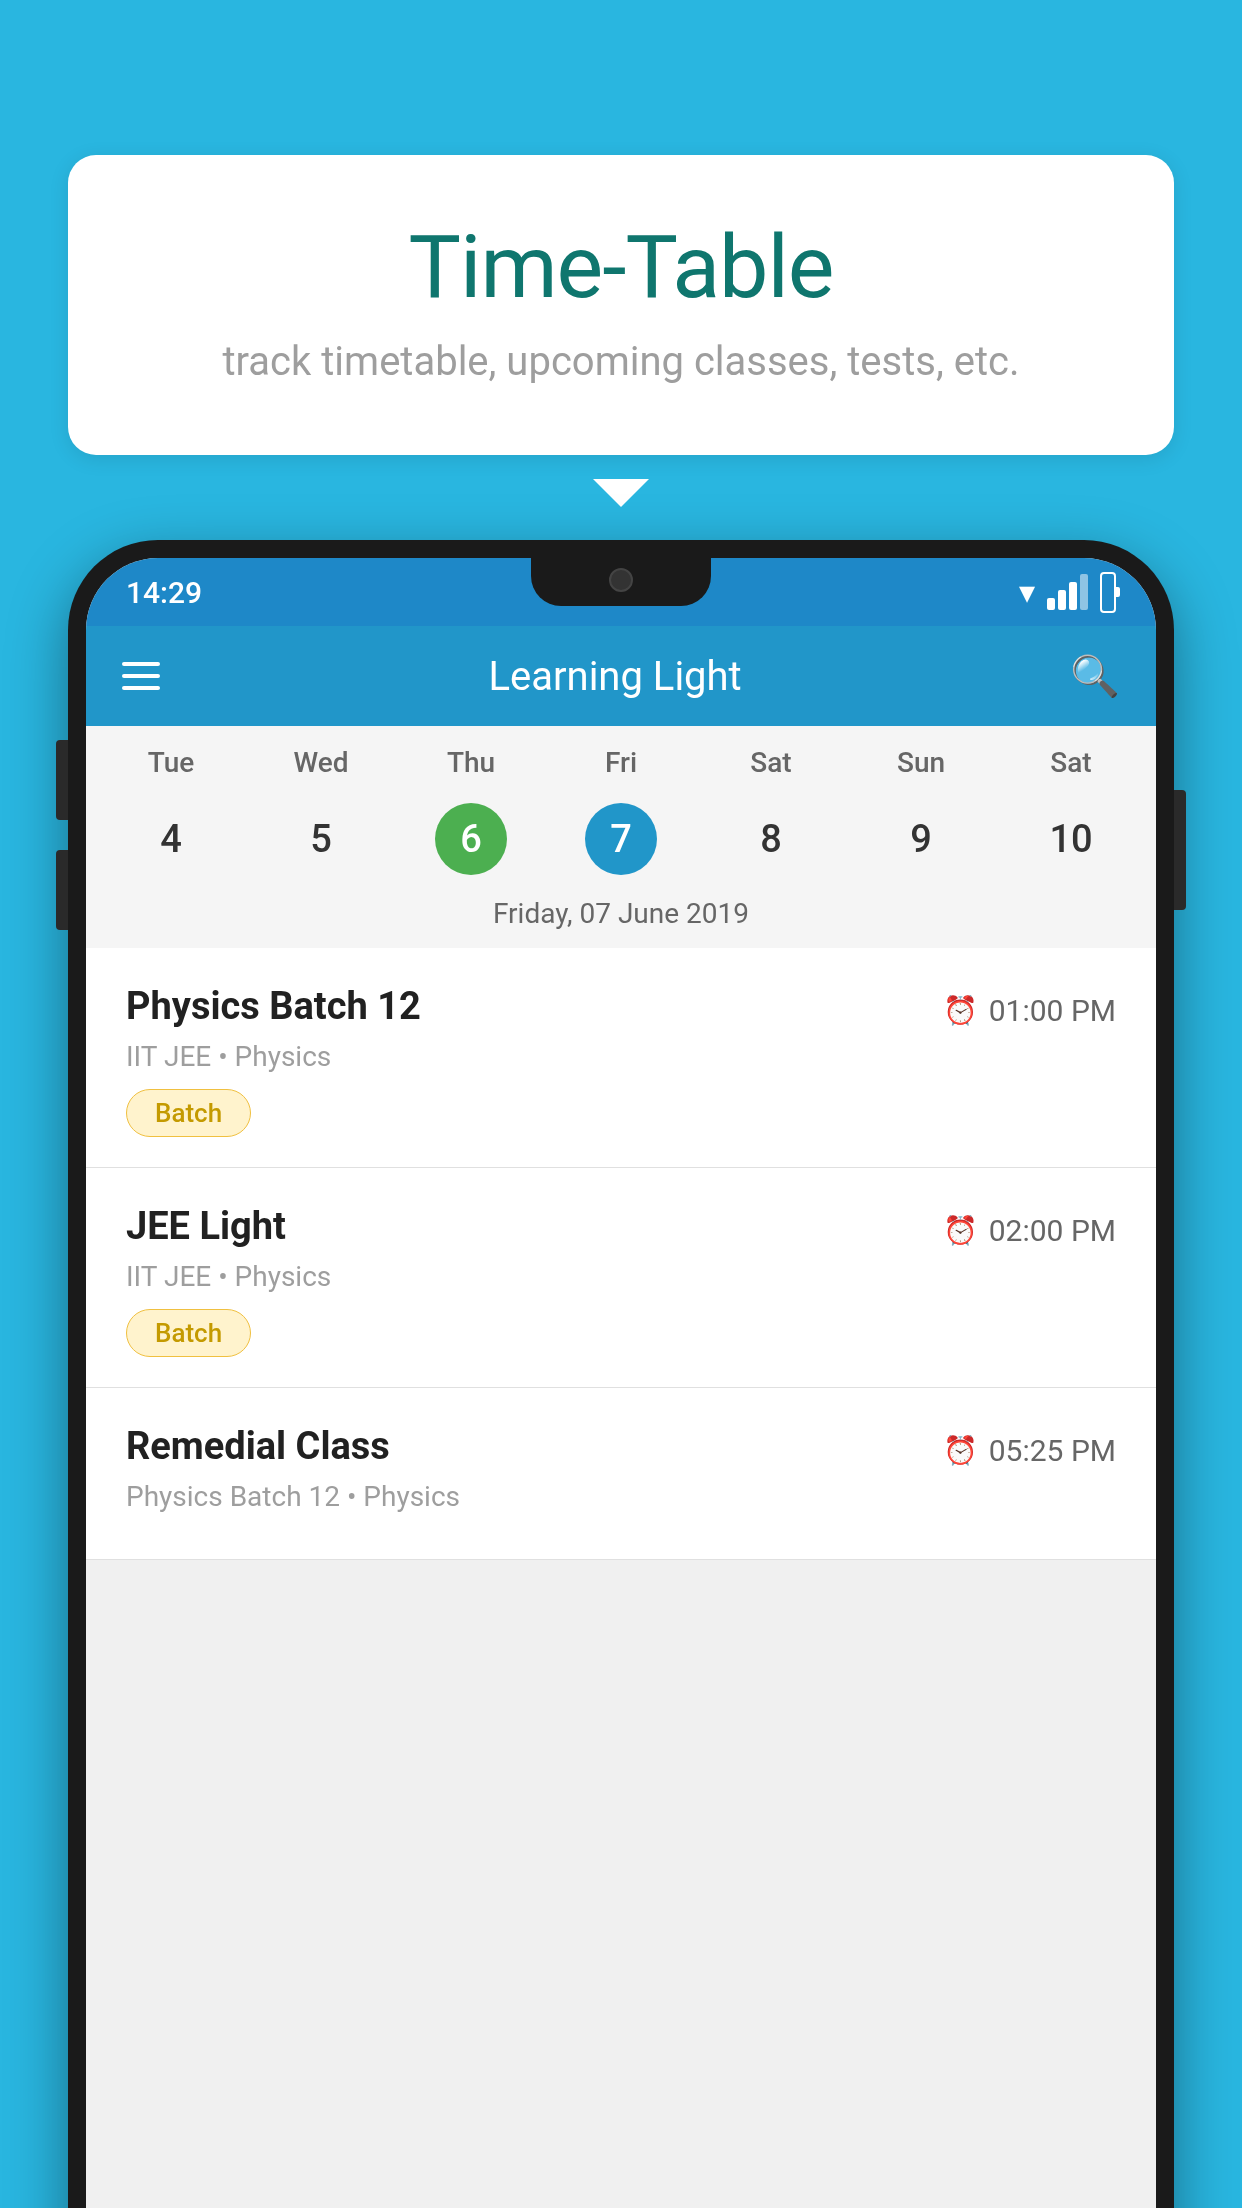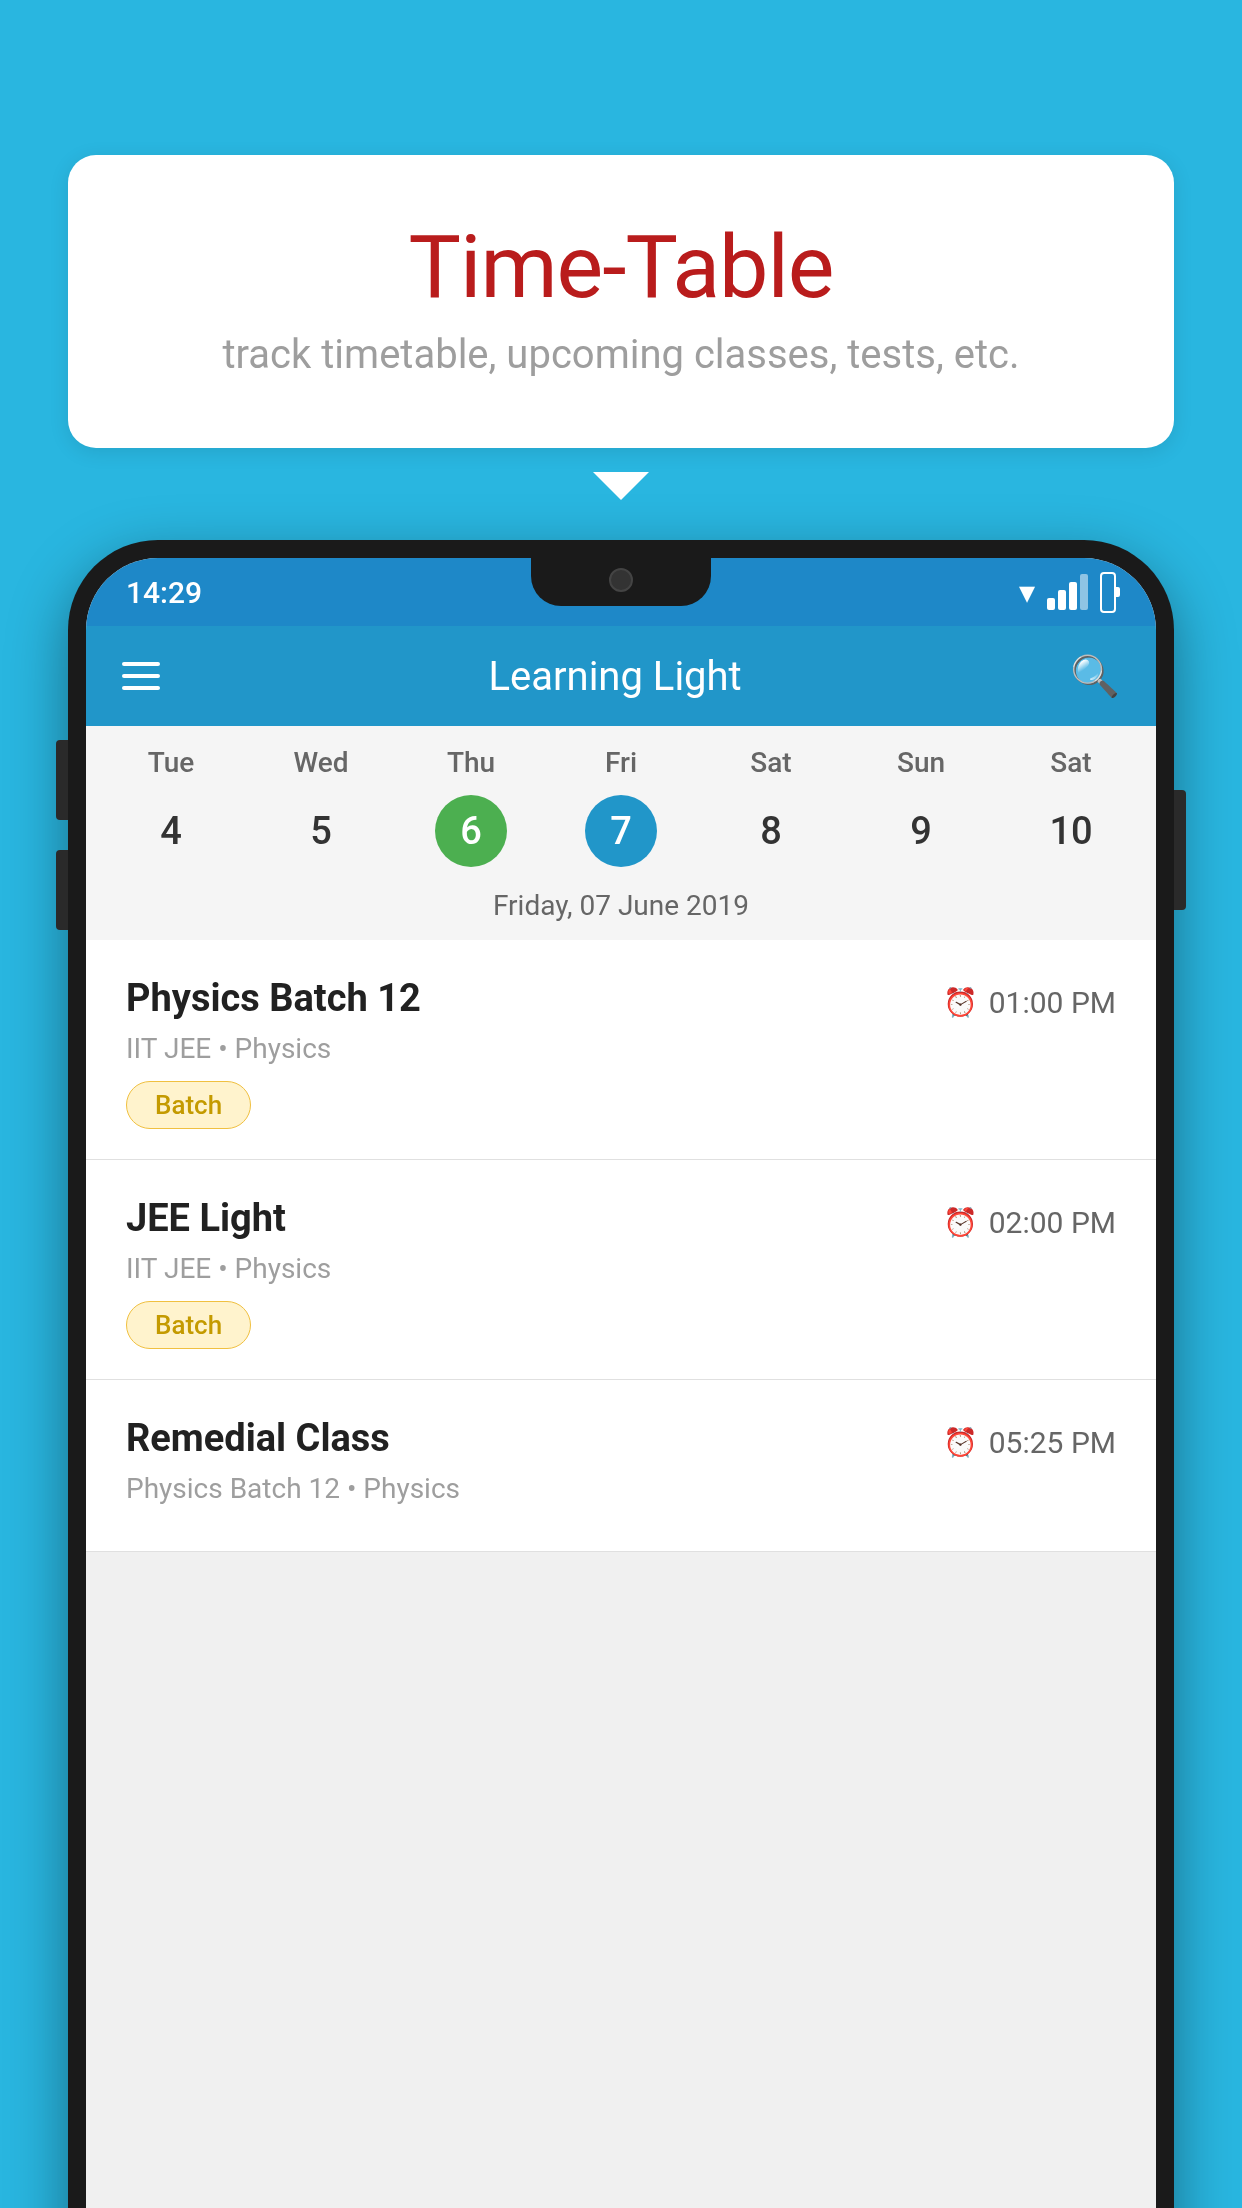--- a/index.html
+++ b/index.html
@@ -36,24 +36,24 @@
       bottom: -52px;
       left: 50%;
       transform: translateX(-50%);
       border: 28px solid transparent;
       border-top-color: #fff;
       border-bottom: none;
     }
 
     .bubble-title {
       font-size: 88px;
-      color: #b91c1c;
+      color: #0f766e;
       font-weight: 400;
       letter-spacing: -1px;
-      margin-bottom: 13px;
+      margin-bottom: 20px;
     }
 
     .bubble-subtitle {
       font-size: 40px;
       color: #9e9e9e;
       font-weight: 400;
     }
 
     
     .phone-frame {
@@ -217,21 +217,21 @@
     .days-row {
       display: flex;
       justify-content: space-around;
       padding: 20px 0 10px;
     }
 
     .day-col {
       display: flex;
       flex-direction: column;
       align-items: center;
-      gap: 16px;
+      gap: 24px;
       min-width: 120px;
     }
 
     .day-name {
       font-size: 28px;
       color: #666;
       font-weight: 500;
     }
 
     .day-num {

